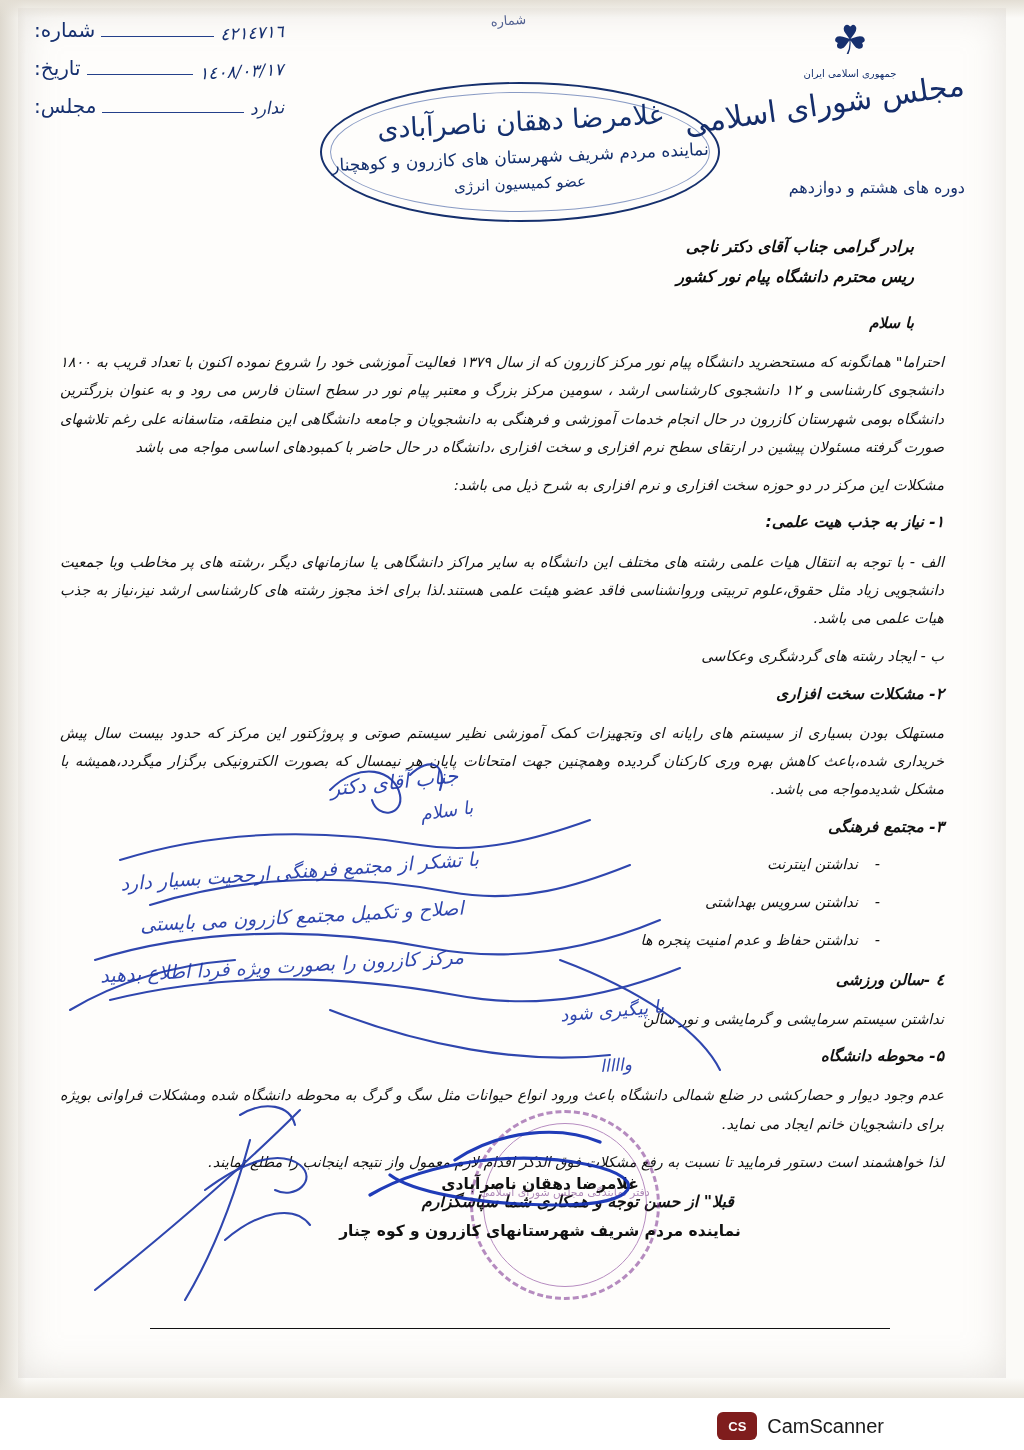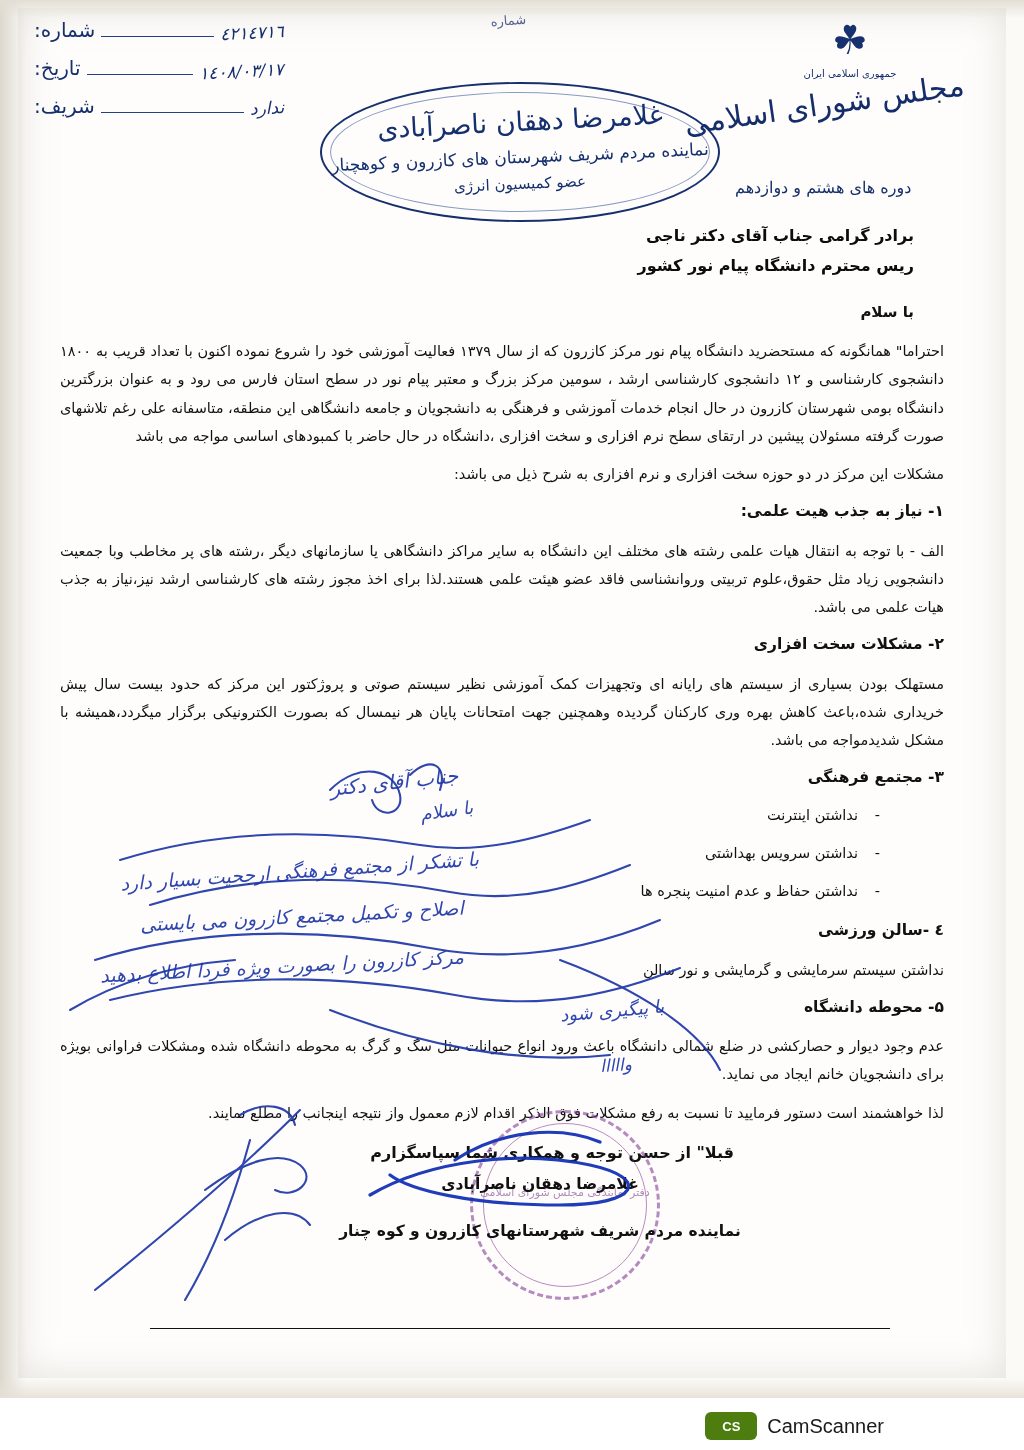--- a/index.html
+++ b/index.html
@@ -127,21 +127,21 @@
     transform: rotate(-8deg);
     color: #152d6a;
     white-space: nowrap;
   }
 
   .period {
     position: absolute;
     left: 735px;
     top: 178px;
     width: 230px;
-    text-align: left;
+    text-align: right;
     font-size: 16px;
     color: #16306d;
     font-family: "DejaVu Serif", serif;
   }
 
   
   .cartouche {
     position: absolute;
     left: 320px;
     top: 82px;
@@ -182,27 +182,28 @@
     margin-top: 8px;
     transform: rotate(-2.5deg);
     white-space: nowrap;
     font-family: "DejaVu Serif", serif;
   }
 
   
   .body-area {
     position: absolute;
     left: 60px;
-    top: 221px;
+    top: 232px;
     width: 884px;
     direction: rtl;
     text-align: justify;
     color: #111;
     font-size: 14.5px;
     line-height: 1.95;
+    font-style: italic;
   }
   .addressee {
     font-weight: bold;
     font-size: 16px;
     text-align: right;
     padding-right: 30px;
     line-height: 1.9;
     color: #0c0c0c;
   }
   .salam {
@@ -351,24 +352,24 @@
   .cs-wrap {
     position: absolute;
     right: 140px;
     bottom: 10px;
     display: flex;
     align-items: center;
     gap: 10px;
     direction: ltr;
   }
   .cs-logo {
-    width: 52px;
+    width: 40px;
     height: 28px;
     border-radius: 6px;
-    background: #4d7c0f;
+    background: #7f1d1d;
     color: #fff;
     font-size: 13px;
     font-weight: bold;
     display: flex;
     align-items: center;
     justify-content: center;
     font-family: "Liberation Sans", sans-serif;
   }
   .cs-text {
     font-size: 20px;
@@ -392,21 +393,21 @@
       <span class="reg-label">شماره:</span>
     </div>
     <div class="reg-line">
       <span class="reg-value">١٤٠٨/٠٣/١٧</span>
       <span class="reg-rule"></span>
       <span class="reg-label">تاریخ:</span>
     </div>
     <div class="reg-line">
       <span class="reg-value">ندارد</span>
       <span class="reg-rule"></span>
-      <span class="reg-label">شریف:</span>
+      <span class="reg-label">مجلس:</span>
     </div>
   </div>
 
   <div class="small-emblem">شماره</div>
 
   <div class="crest">
     <div class="tulip">☘</div>
     <div class="country">جمهوری اسلامی ایران</div>
     <div class="majlis">مجلس شورای اسلامی</div>
   </div>
@@ -424,20 +425,21 @@
       <div>ریس محترم دانشگاه پیام نور کشور</div>
     </div>
 
     <div class="salam">با سلام</div>
 
     <p class="para">احتراما" همانگونه که مستحضرید دانشگاه پیام نور مرکز کازرون که از سال ۱۳۷۹ فعالیت آموزشی خود را شروع نموده اکنون با تعداد قریب به ۱۸۰۰ دانشجوی کارشناسی و ۱۲ دانشجوی کارشناسی ارشد ، سومین مرکز بزرگ و معتبر پیام نور در سطح استان فارس می رود و به عنوان بزرگترین دانشگاه بومی شهرستان کازرون در حال انجام خدمات آموزشی و فرهنگی به دانشجویان و جامعه دانشگاهی این منطقه، متاسفانه علی رغم تلاشهای صورت گرفته مسئولان پیشین در ارتقای سطح نرم افزاری و سخت افزاری ،دانشگاه در حال حاضر با کمبودهای اساسی مواجه می باشد</p>
     <p class="para">مشکلات این مرکز در دو حوزه سخت افزاری و نرم افزاری به شرح ذیل می باشد:</p>
 
     <div class="section-title">۱- نیاز به جذب هیت علمی:</div>
     <p class="para">الف - با توجه به انتقال هیات علمی رشته های مختلف این دانشگاه به سایر مراکز دانشگاهی یا سازمانهای دیگر ،رشته های پر مخاطب وبا جمعیت دانشجویی زیاد مثل حقوق،علوم تربیتی وروانشناسی فاقد عضو هیئت علمی هستند.لذا برای اخذ مجوز رشته های کارشناسی ارشد نیز،نیاز به جذب هیات علمی می باشد.</p>
+    <p class="para">ب - ایجاد رشته های گردشگری وعکاسی</p>
 
     <div class="section-title">۲- مشکلات سخت افزاری</div>
     <p class="para">مستهلک بودن بسیاری از سیستم های رایانه ای وتجهیزات کمک آموزشی نظیر سیستم صوتی و پروژکتور این مرکز که حدود بیست سال پیش خریداری شده،باعث کاهش بهره وری کارکنان گردیده وهمچنین جهت امتحانات پایان هر نیمسال که بصورت الکترونیکی برگزار میگردد،همیشه با مشکل شدیدمواجه می باشد.</p>
 
     <div class="section-title">۳- مجتمع فرهنگی</div>
     <ul class="bullets">
       <li>نداشتن اینترنت</li>
       <li>نداشتن سرویس بهداشتی</li>
       <li>نداشتن حفاظ و عدم امنیت پنجره ها</li>
     </ul>

